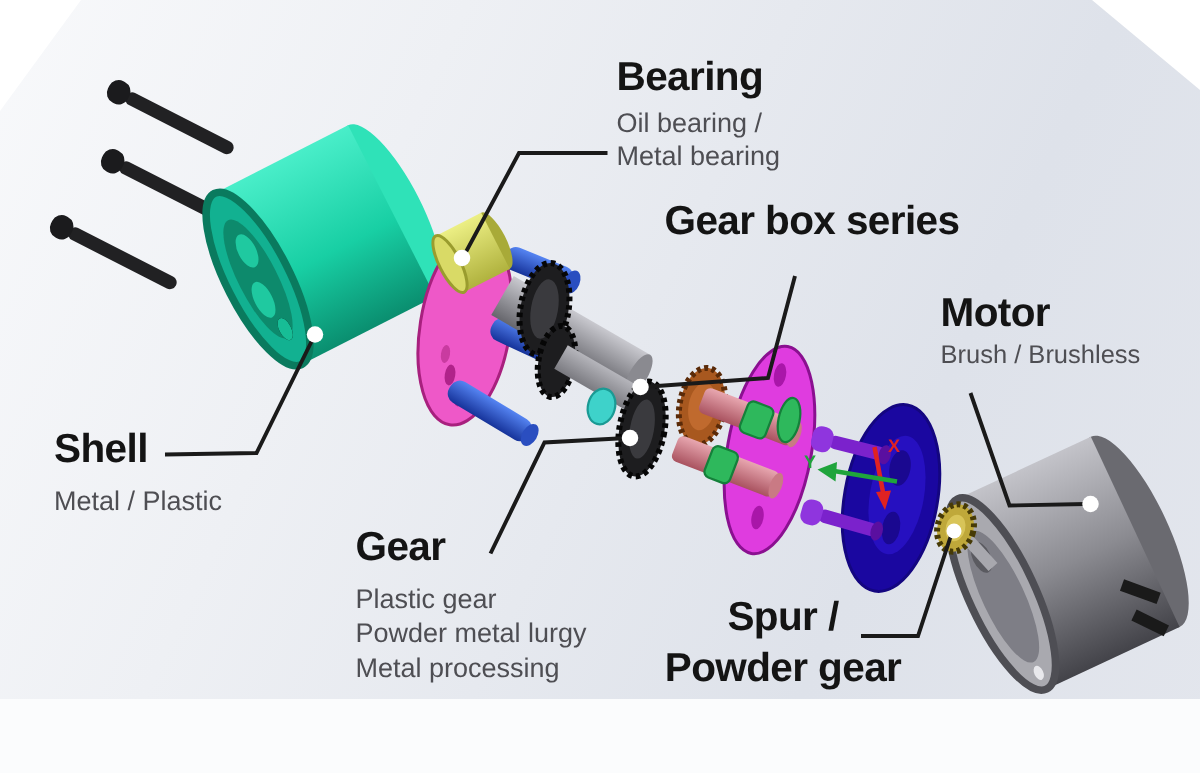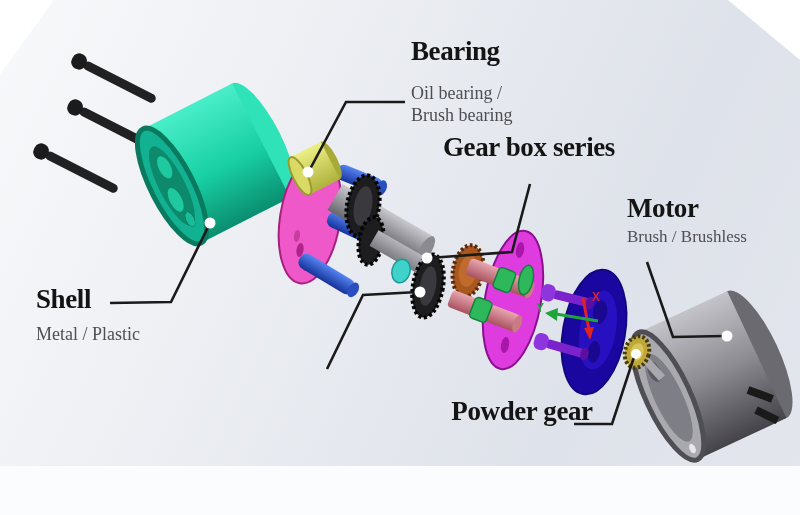--- a/index.html
+++ b/index.html
@@ -6,23 +6,23 @@
   #stage{
     position:relative;width:800px;height:515px;overflow:hidden;
     background:linear-gradient(115deg,#f8f9fb 0%,#eef0f4 30%,#dee2ea 72%,#e3e6ed 100%);
     font-family:"Liberation Sans",sans-serif;
   }
   .corner{position:absolute;background:#fff;}
   #corner-tl{left:0;top:0;width:54px;height:74px;clip-path:polygon(0 0,100% 0,0 100%);}
   #corner-tr{right:0;top:0;width:72px;height:60px;clip-path:polygon(0 0,100% 0,100% 100%);}
   #bottom-strip{position:absolute;left:0;top:466px;width:800px;height:49px;background:#fbfcfd;}
   #diagram-svg{position:absolute;left:0;top:0;}
-  .lbl{position:absolute;z-index:5;font-family:Liberation Serif, serif;}
+  .lbl{position:absolute;z-index:5;}
   .lbl h2{margin:0;font-size:27px;font-weight:700;color:#141414;letter-spacing:-0.4px;line-height:30px;white-space:nowrap;}
-  .sub{font-size:18px;color:#4e4e53;line-height:22px;margin-top:16px;white-space:nowrap;}
+  .sub{font-size:18px;color:#4e4e53;line-height:22px;margin-top:5px;white-space:nowrap;}
   .sub div{margin:0;}
   #lbl-bearing{left:411px;top:36px;}
   #lbl-gearbox{left:443px;top:132px;}
   #lbl-motor{left:627px;top:193px;}
   #lbl-motor .sub{margin-top:3px;font-size:17px;}
   #lbl-shell{left:36px;top:284px;}
   #lbl-shell .sub{margin-top:9px;}
   #lbl-gear{left:237px;top:349px;}
   #lbl-gear .sub{margin-top:9px;line-height:23px;}
   #lbl-spur{left:436px;top:394px;width:172px;text-align:center;}
@@ -232,21 +232,21 @@
       <circle cx="427" cy="258" r="5.5"></circle>
       <circle cx="727" cy="336" r="5.5"></circle>
       <circle cx="636" cy="354" r="5"></circle>
     </g>
   </svg>
 
   <div class="lbl" id="lbl-bearing">
     <h2>Bearing</h2>
     <div class="sub">
       <div>Oil bearing /</div>
-      <div>Brush bearing</div>
+      <div>Metal bearing</div>
     </div>
   </div>
 
   <div class="lbl" id="lbl-gearbox">
     <h2>Gear box series</h2>
   </div>
 
   <div class="lbl" id="lbl-motor">
     <h2>Motor</h2>
     <div class="sub">
@@ -254,18 +254,27 @@
     </div>
   </div>
 
   <div class="lbl" id="lbl-shell">
     <h2>Shell</h2>
     <div class="sub">
       <div>Metal / Plastic</div>
     </div>
   </div>
 
+  <div class="lbl" id="lbl-gear">
+    <h2>Gear</h2>
+    <div class="sub">
+      <div>Plastic gear</div>
+      <div>Powder metal lurgy</div>
+      <div>Metal processing</div>
+    </div>
+  </div>
 
   <div class="lbl" id="lbl-spur">
+    <h2>Spur /</h2>
     <h2>Powder gear</h2>
   </div>
 
 </div>
 
 </body></html>

